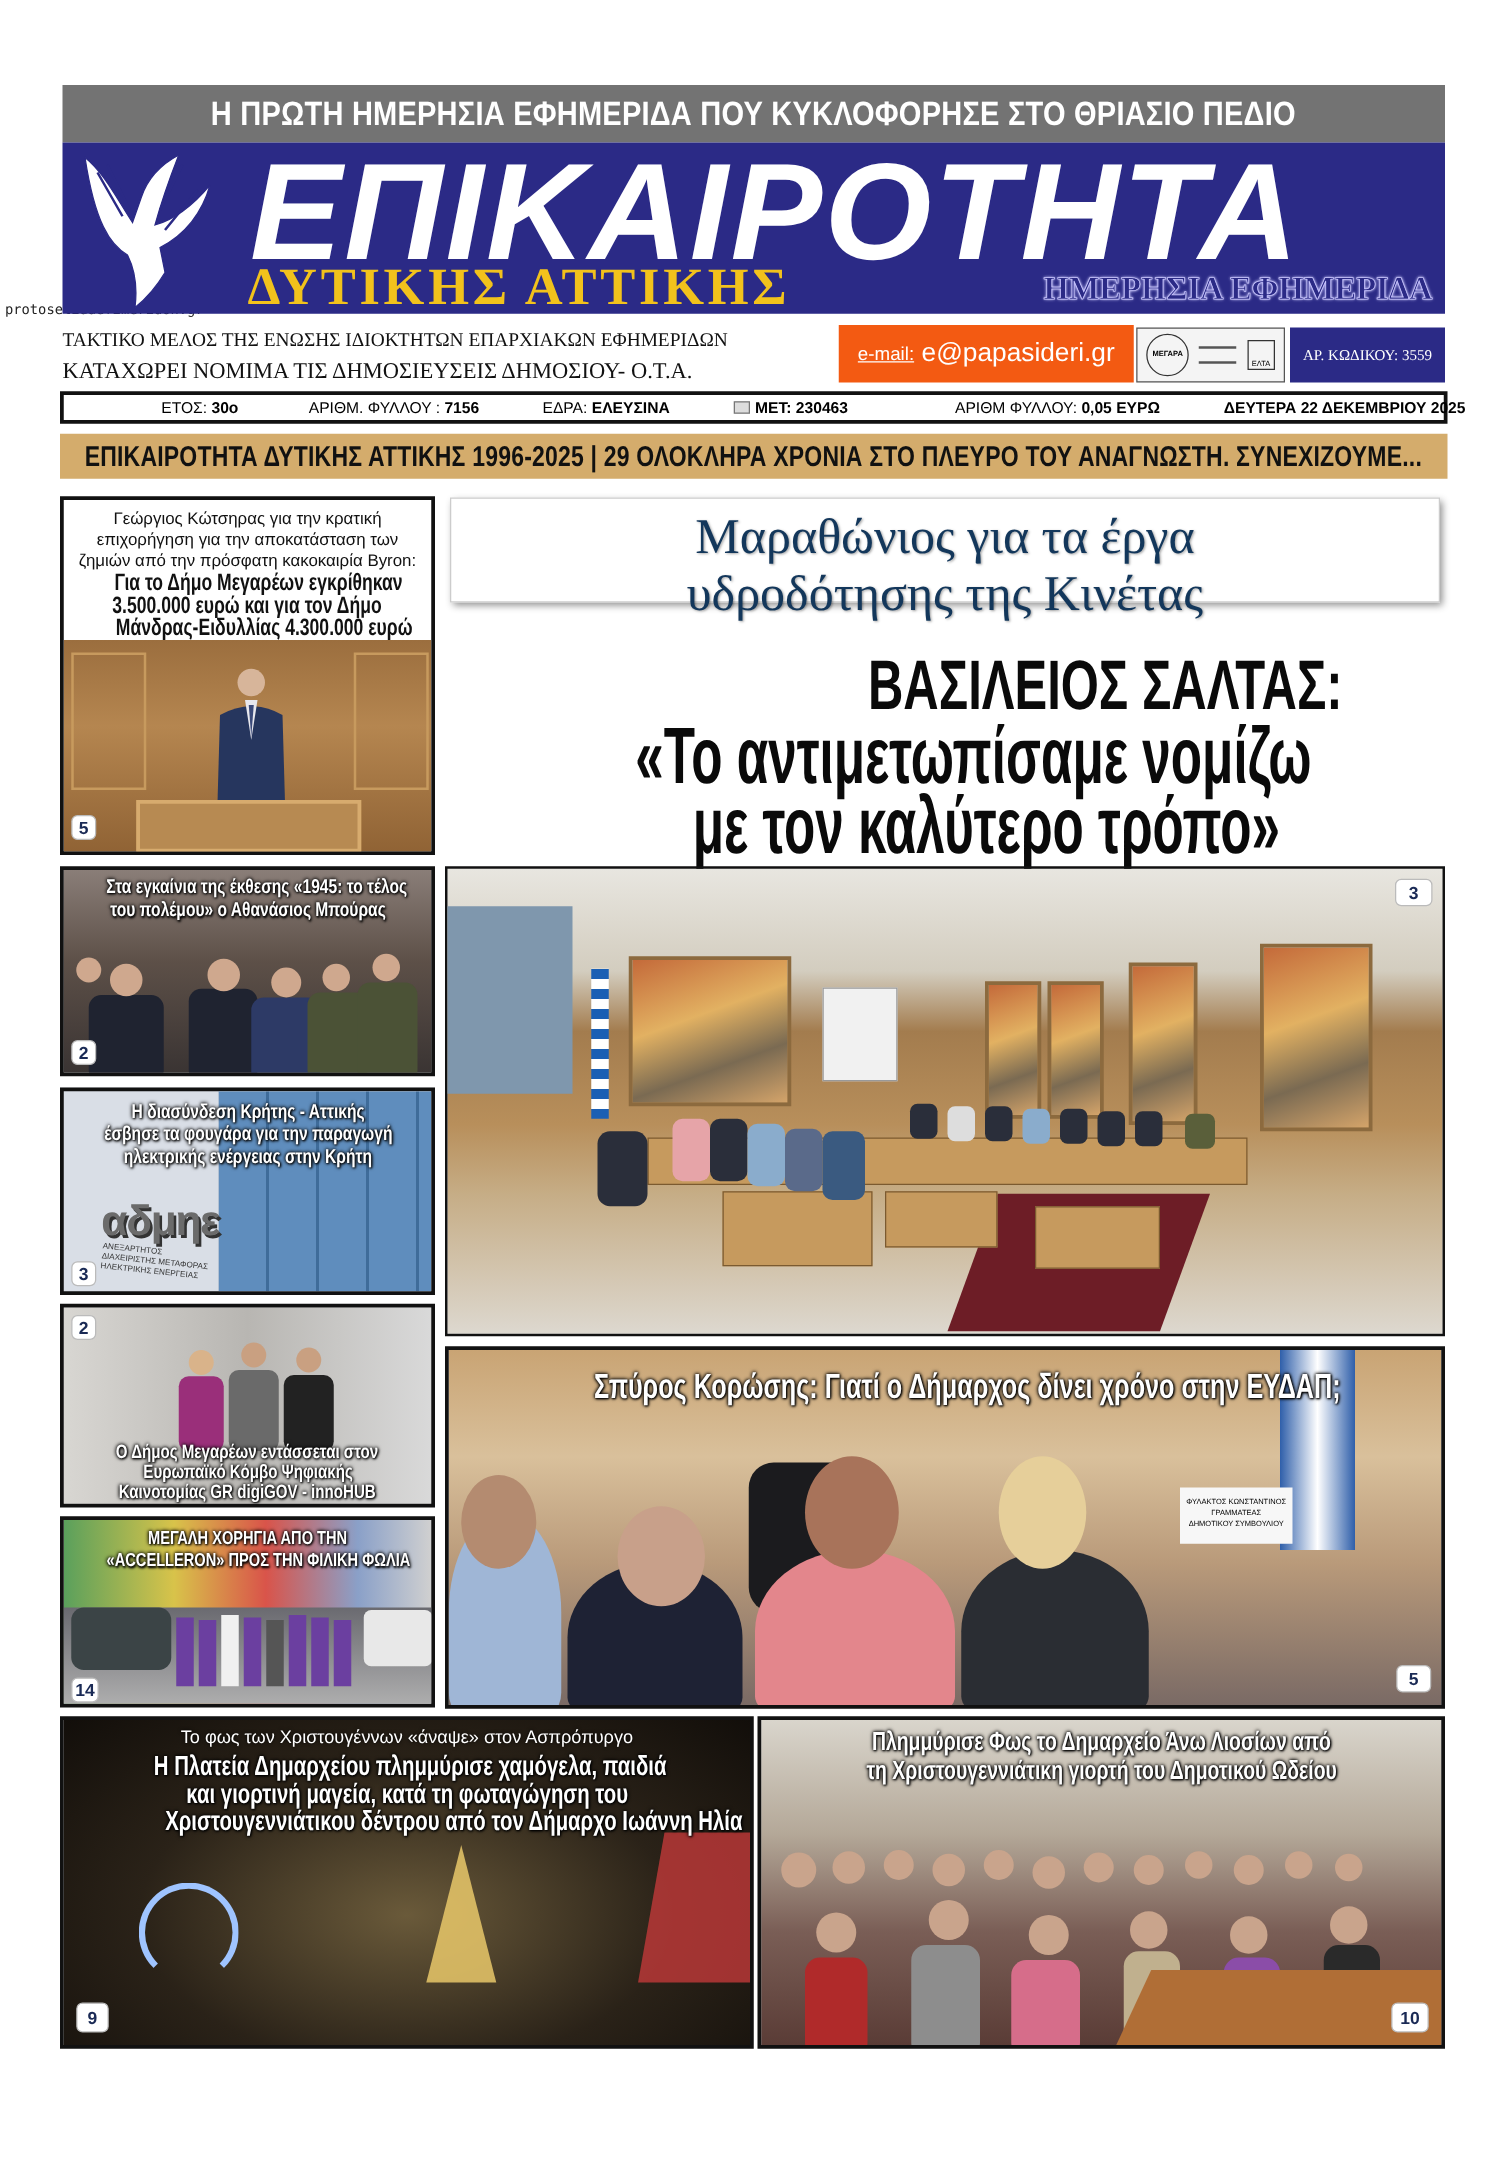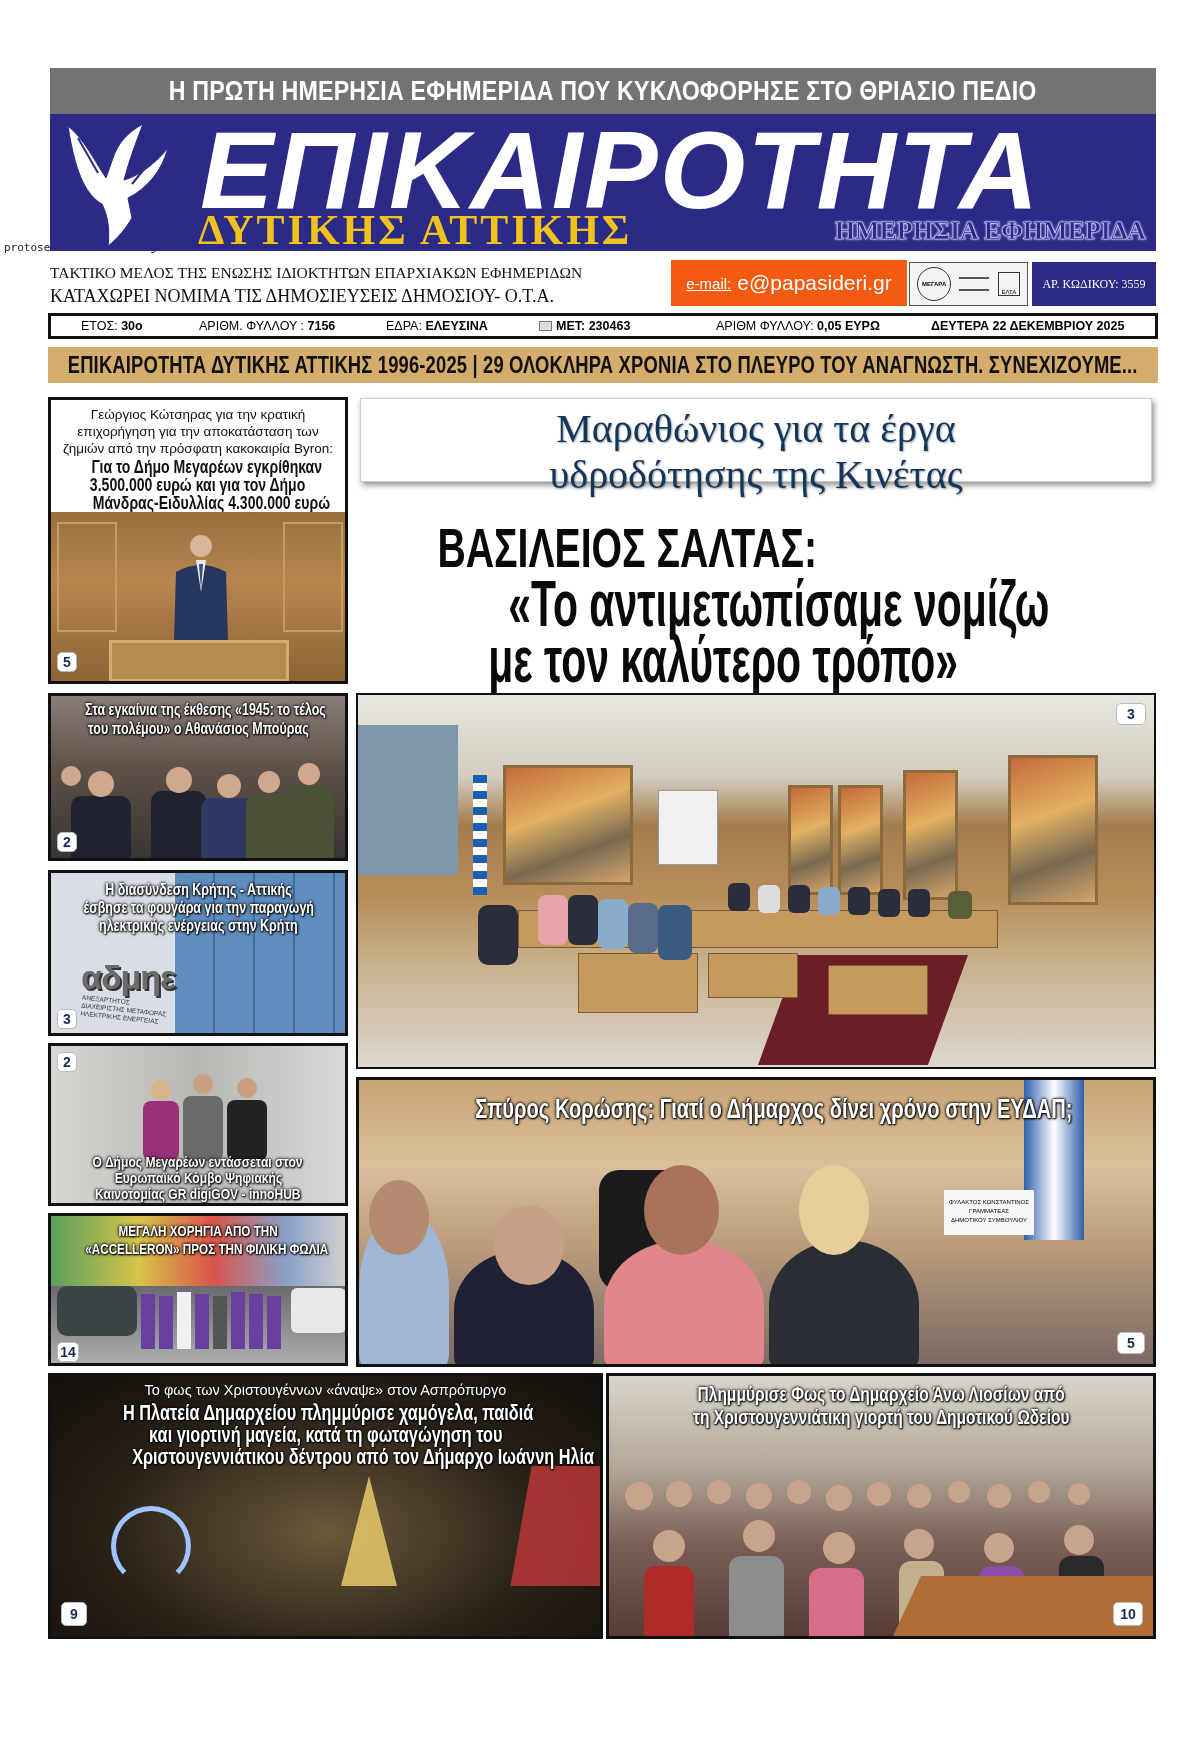--- a/index.html
+++ b/index.html
@@ -40,21 +40,21 @@
   #stamp .c { width: 34px; height: 34px; border-radius: 50%; border: 1.5px solid #333; font-size: 6px;
     display: flex; align-items: center; justify-content: center; font-weight: bold; }
   #stamp .w { width: 30px; height: 14px; border-top: 2px solid #555; border-bottom: 2px solid #555; }
   #stamp .p { width: 22px; height: 24px; border: 1px solid #333; font-size: 6px; display: flex; align-items: flex-end; justify-content: center; }
   #code { left: 1032px; top: 262px; width: 124px; height: 44px; background: #2b2a86; color: #fff;
     font-family: "Liberation Serif", serif; font-size: 12px; display: flex; align-items: center; justify-content: center; white-space: nowrap; }
 
   
   #daterow { left: 48px; top: 313px; width: 1110px; height: 26px; border: 3px solid #111; background: #fff;
     display: flex; align-items: center; font-size: 12.5px; white-space: nowrap; font-family: "Liberation Sans Narrow", "Liberation Sans", sans-serif; }
-  #daterow .cell { position: absolute; top: 3px; }
+  #daterow .cell { position: absolute; top: 3px; margin-left: 48px; }
   #daterow b { font-weight: bold; }
   #daterow .metico { display: inline-block; width: 13px; height: 10px; border: 1px solid #777; background: #ddd; vertical-align: -1px; margin-right: 4px; }
 
   
   #goldbar { left: 48px; top: 347px; width: 1110px; height: 36px; background: #d4ac6c;
     display: flex; align-items: center; justify-content: center; white-space: nowrap; overflow: hidden; }
   #goldbar span { font-weight: bold; font-size: 23px; color: #111; display: inline-block; transform: scaleX(0.8); letter-spacing: 0.2px; }
 
   
   .box { position: absolute; border: 3px solid #111; overflow: hidden; background: #888; }
@@ -100,21 +100,21 @@
   #b5 .cap { position: absolute; left: 0; top: 6px; width: 100%; font-size: 15px; line-height: 18px; }
 
   
   #headbox { left: 360px; top: 398px; width: 792px; height: 84px; background: #fff;
     box-shadow: 2px 3px 6px rgba(0,0,0,0.45); border: 1px solid #ccc; font-family: Liberation Serif, serif; }
   #headbox div { position: absolute; left: 0; width: 100%; text-align: center; font-size: 40px; color: #13375b;
     text-shadow: 1px 1px 2px rgba(0,0,0,0.35); white-space: nowrap; }
   #headbox .l1 { top: 6px; }
   #headbox .l2 { top: 52px; }
 
-  #maintitle { left: 356px; top: 520px; width: 800px; text-align: left; }
+  #maintitle { left: 356px; top: 520px; width: 800px; text-align: right; }
   #maintitle div { font-weight: bold; color: #0a0a0a; white-space: nowrap; }
   #maintitle .t1 { font-size: 56px; line-height: 56px; }
   #maintitle .t1 span { display: inline-block; transform: scaleX(0.7); }
   #maintitle .t2 { font-size: 64px; line-height: 56px; }
   #maintitle .t2 span { display: inline-block; transform: scaleX(0.64); }
 
   #photo-main { left: 356px; top: 693px; width: 800px; height: 376px; border: 2px solid #111;
     background: linear-gradient(180deg, #e8e6e0 0%, #d3cdbf 22%, #a37c4e 35%, #b88f5b 55%, #c6ad86 70%, #ddd8cf 100%); }
   #photo-main .fresco { position: absolute; background: linear-gradient(160deg, #c46a3a, #e2b162 40%, #7a6a52 70%, #d4a46a); border: 3px solid #8c6a3e; }
   #photo-main .table { position: absolute; background: #c69a5e; border: 1px solid #7b5a30; }

